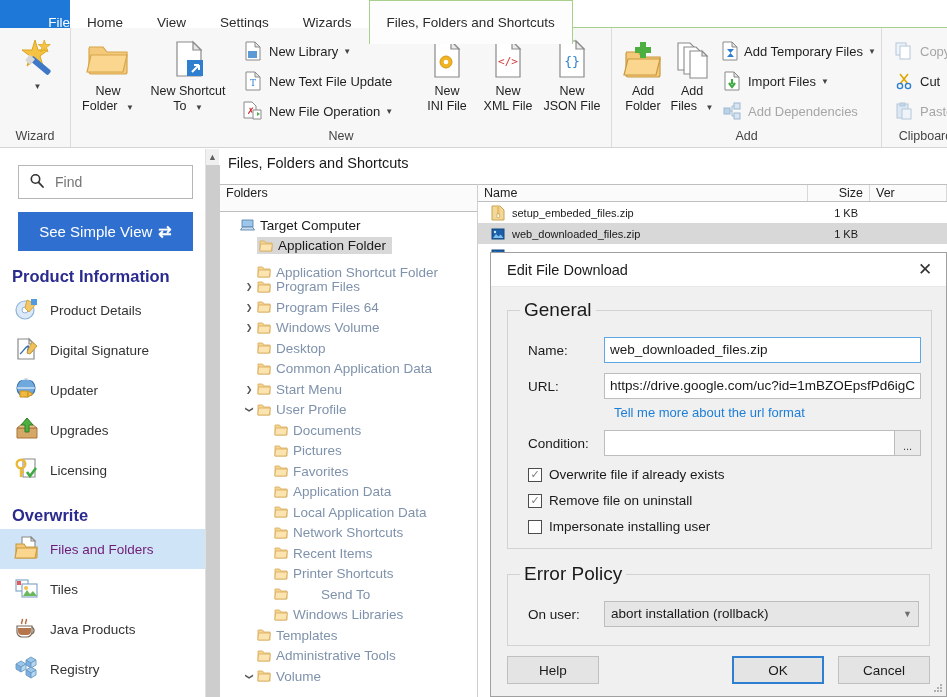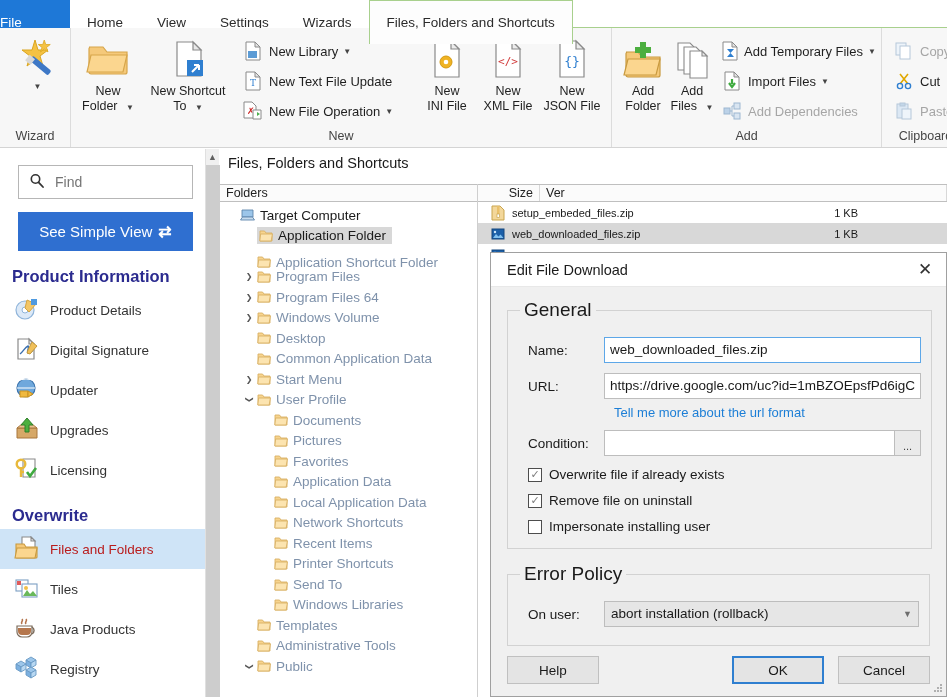--- a/index.html
+++ b/index.html
@@ -14,21 +14,21 @@
   }
   #app { position: relative; width: 947px; height: 697px; overflow: hidden; }
 
   
   .tabbar {
     position: absolute; top: 0; left: 0; width: 947px; height: 28px;
     background: #ffffff;
     display: flex; align-items: stretch;
   }
   .tab {
-    display: flex; align-items: center; justify-content: flex-start;
+    display: flex; align-items: center; justify-content: flex-end;
     padding: 0 17px; font-size: 13.5px; color: #2b2b2b;
     height: 44px; white-space: nowrap; cursor: default;
   }
   .tab.file {
     background: #1e78d7; color: #ffffff; width: 70px; padding: 0;
     font-size: 13.5px;
   }
   .tab.active {
     border-left: 1px solid #a8d08d; border-right: 1px solid #a8d08d;
     border-top: 1px solid #a8d08d;
@@ -91,21 +91,21 @@
   }
   .simple-view .swap { margin-left: 6px; font-size: 16px; font-weight: bold; }
   .sect-head {
     margin: 16px 0 4px 12px; font-size: 16.5px; color: #2b2b8f; font-weight: bold;
   }
   .side-item {
     display: flex; align-items: center; height: 40px; padding-left: 14px; cursor: default;
   }
   .side-item .silbl { font-size: 13.5px; color: #333; margin-left: 10px; }
   .side-item.selected { background: #cfe4f7; }
-  .side-item.selected .silbl { color: #b91c1c; text-align: right; }
+  .side-item.selected .silbl { color: #701a75; text-align: right; }
   .side-scroll {
     position: absolute; top: 149px; left: 205px; width: 14px; height: 548px;
     background: #f0f0f0; border-left: 1px solid #e0e0e0;
   }
   .side-scroll .up {
     height: 16px; display: flex; align-items: center; justify-content: center;
     font-size: 9px; color: #606060; background: #f0f0f0;
   }
   .side-scroll .thumb { position: absolute; top: 16px; left: 0; width: 14px; height: 532px; background: #cdcdcd; }
 
@@ -113,21 +113,21 @@
   .main {
     position: absolute; top: 149px; left: 220px; width: 727px; height: 548px;
     background: #ffffff;
   }
   .main-title {
     padding: 6px 0 6px 8px; font-size: 14.5px; color: #1a1a1a;
   }
   .panes { position: absolute; top: 35px; left: 0; right: 0; bottom: 0; display: flex; }
   .tree-pane { width: 258px; border-right: 1px solid #cfcfcf; position: relative; }
   .pane-head {
-    height: 18px; border-top: 1px solid #bfbfbf; border-bottom: 1px solid #bfbfbf;
+    height: 28px; border-top: 1px solid #bfbfbf; border-bottom: 1px solid #bfbfbf;
     background: #fbfbfb; font-size: 12.5px; padding-left: 6px; line-height: 17px; color: #222;
   }
   .tree { padding-top: 3px; overflow: hidden; height: 100%; }
   .tnode {
     display: flex; align-items: center; height: 20.5px; white-space: nowrap; cursor: default;
   }
   .tnode .exp {
     width: 16px; display: flex; align-items: center; justify-content: center;
     font-size: 10px; color: #555;
   }
@@ -821,21 +821,21 @@
                   <svg width="14" height="14" viewBox="0 0 14 14">
                     <path d="M1 2 h4.5 l1.5 2 h6 v8 h-12 z" fill="#f7d48e" stroke="#d9b165" stroke-width="0.9"></path>
                     <path d="M1.6 5 h11.8 l-1.2 7 h-11.4 z" fill="#fce4b0" stroke="#d9b165" stroke-width="0.9"></path>
                   </svg>
                 </span>
                 <span class="tlbl">Printer Shortcuts</span>
               </div>
             </div>
             <div class="tnode" style="padding-left: 38px;">
               <div class="exp"></div>
-              <div style="display: flex; align-items: flex-end;">
+              <div style="display: flex; align-items: flex-start; gap: 28px;">
                 <span style="display: inline-flex;">
                   <svg width="14" height="14" viewBox="0 0 14 14">
                     <path d="M1 2 h4.5 l1.5 2 h6 v8 h-12 z" fill="#f7d48e" stroke="#d9b165" stroke-width="0.9"></path>
                     <path d="M1.6 5 h11.8 l-1.2 7 h-11.4 z" fill="#fce4b0" stroke="#d9b165" stroke-width="0.9"></path>
                   </svg>
                 </span>
                 <span class="tlbl">Send To</span>
               </div>
             </div>
             <div class="tnode" style="padding-left: 38px;">
@@ -876,28 +876,29 @@
             </div>
             <div class="tnode" style="padding-left: 21px;">
               <div class="exp" style="font-size: 8px; transform: rotate(90deg);">❯</div>
               <div style="display: flex; align-items: center;">
                 <span style="display: inline-flex;">
                   <svg width="14" height="14" viewBox="0 0 14 14">
                     <path d="M1 2 h4.5 l1.5 2 h6 v8 h-12 z" fill="#f7d48e" stroke="#d9b165" stroke-width="0.9"></path>
                     <path d="M1.6 5 h11.8 l-1.2 7 h-11.4 z" fill="#fce4b0" stroke="#d9b165" stroke-width="0.9"></path>
                   </svg>
                 </span>
-                <span class="tlbl">Public</span>
+                <span class="tlbl">Volume</span>
               </div>
             </div>
           </div>
       </div>
 
       <div class="list-pane">
         <div class="lhead">
+          <div class="c c-name">Name</div>
           <div class="c c-size">Size</div>
           <div class="c c-ver">Ver</div>
         </div>
 
         <div class="lrow">
           <div class="n">
             <span style="display:inline-flex">
               <svg width="14" height="16" viewBox="0 0 14 16">
                 <path d="M1 1 h8 l4 4 v10 h-12 z" fill="#f3d79a" stroke="#c9a54f" stroke-width="1"></path>
                 <rect x="6" y="1" width="2.5" height="9" fill="#e9c06a"></rect>

